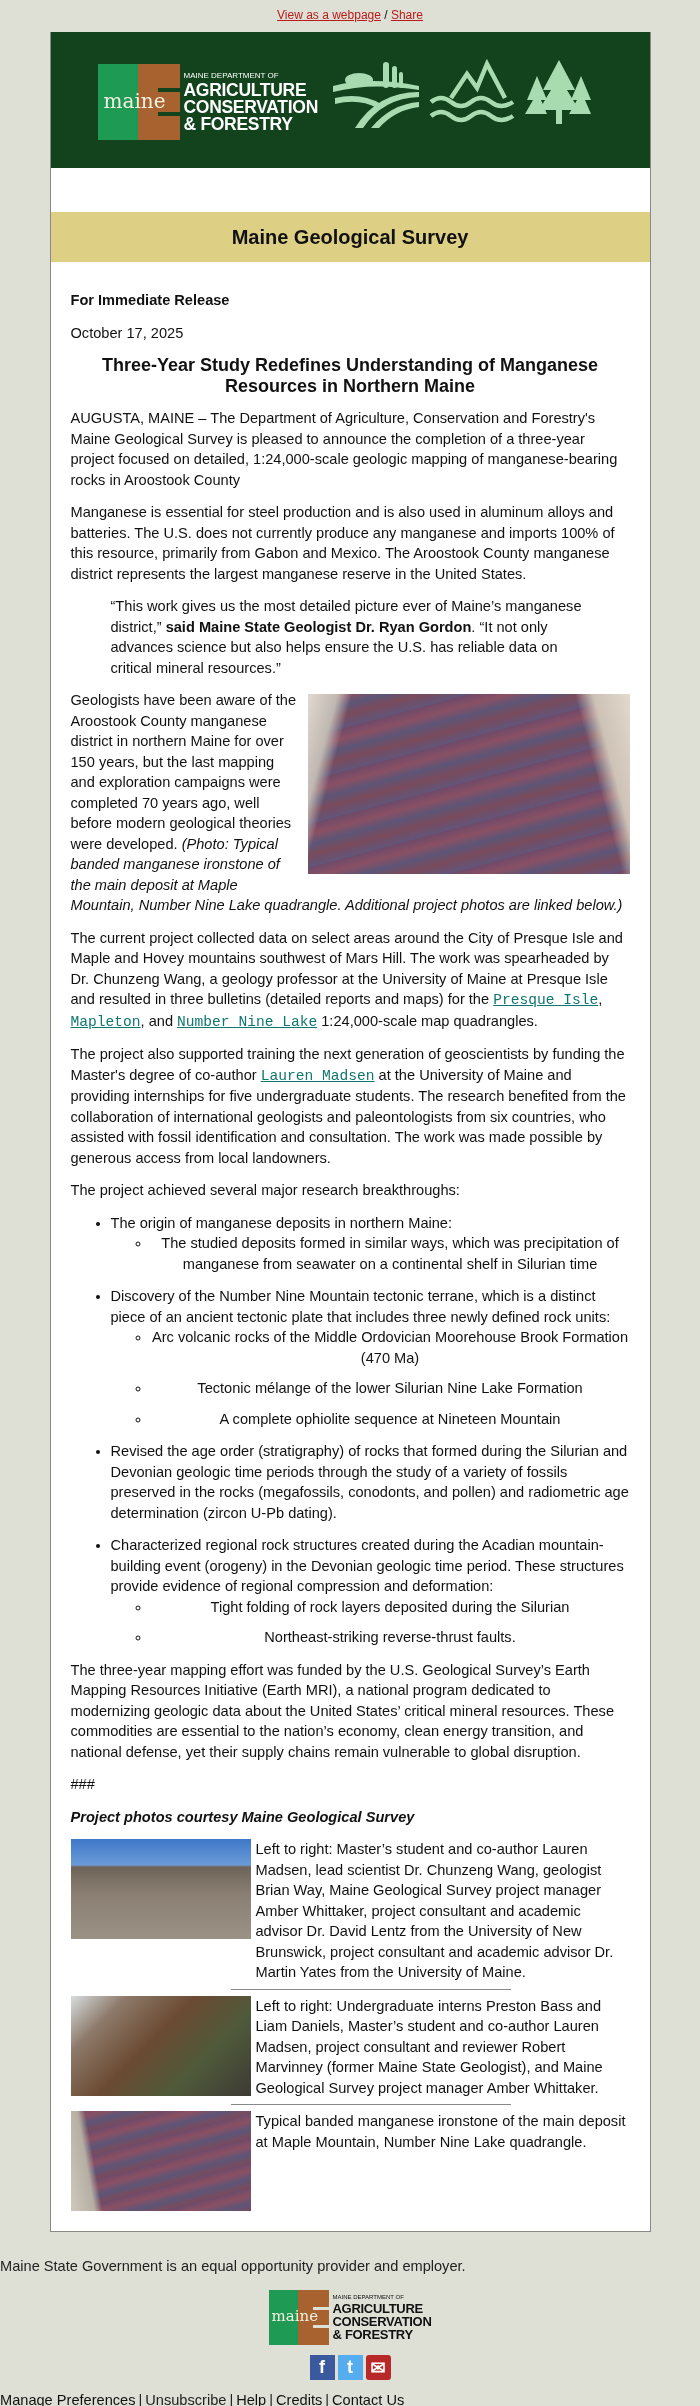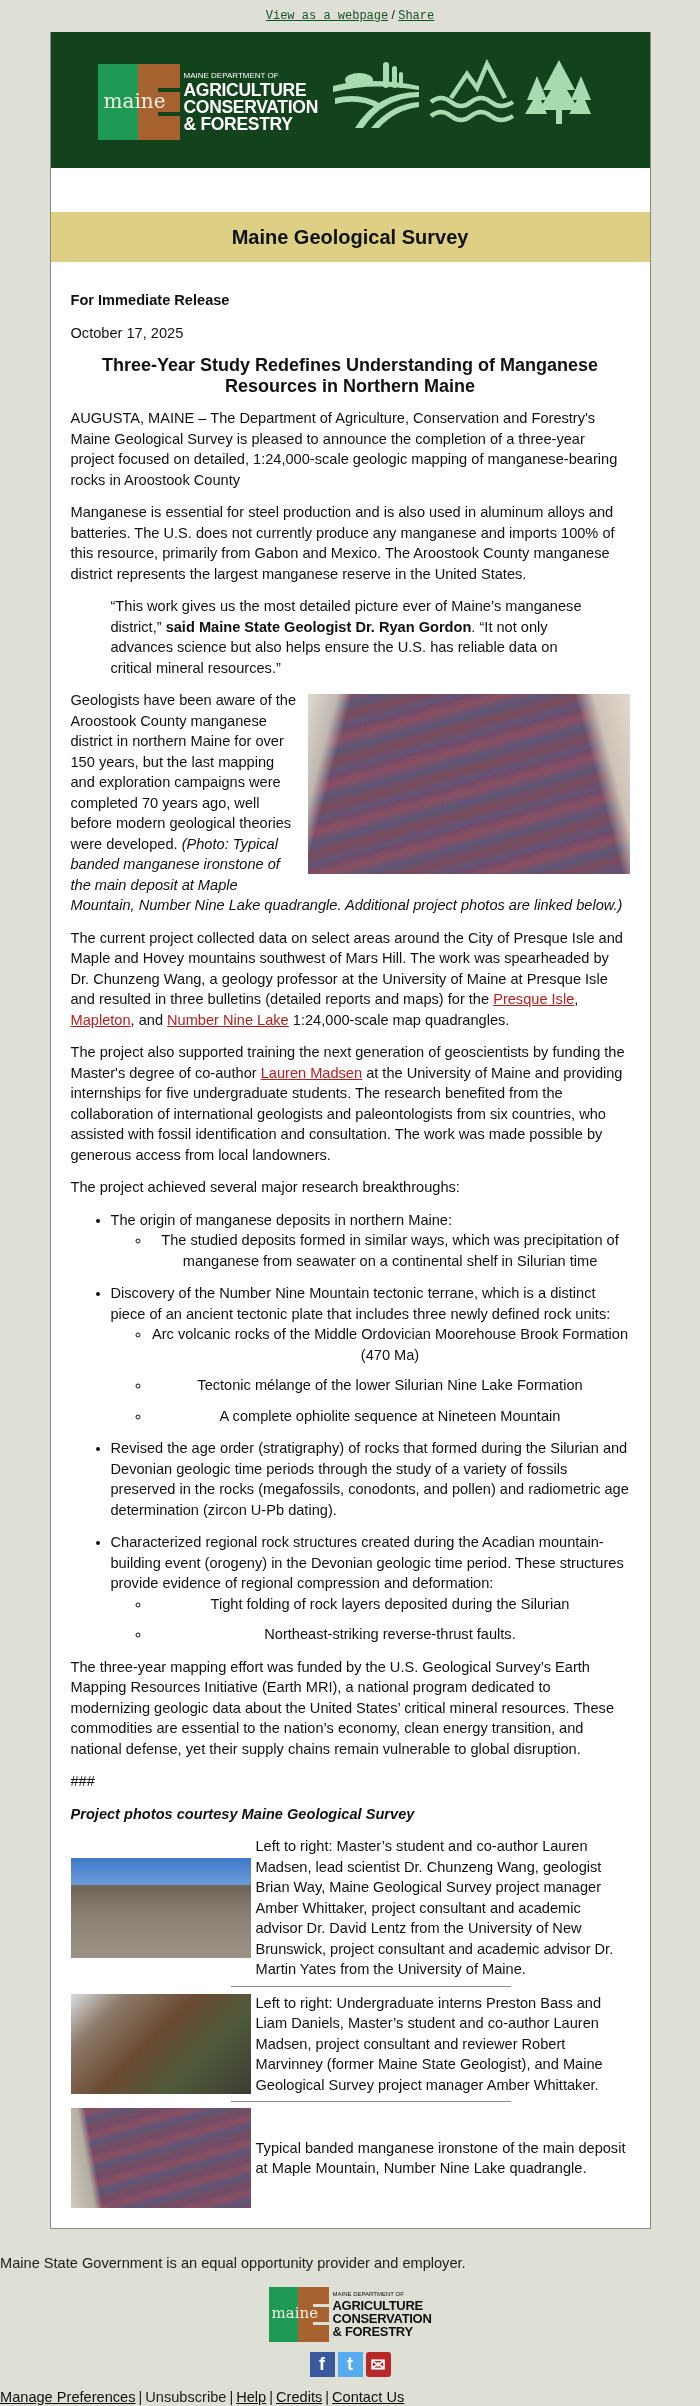--- a/index.html
+++ b/index.html
@@ -9,21 +9,21 @@
     font-family: "Liberation Sans", sans-serif;
     color: #111;
     width: 700px;
   }
   .top-link-bar {
     text-align: center;
     font-size: 12px;
     padding-top: 8px;
     height: 32px;
   }
-  .top-link-bar a { color: #14532d; text-decoration: underline; font-family: Liberation Mono, monospace; }
+  .top-link-bar a { color: #b91c1c; text-decoration: underline; }
   .container {
     width: 601px;
     margin: 0 auto;
     background: #fff;
     border: 1px solid #8a8a85;
     border-top: none;
   }
   .header-banner {
     background: #13431c;
     height: 136px;
@@ -90,21 +90,21 @@
     font-weight: bold;
     font-size: 18px;
     padding: 0 20px;
     margin-bottom: 12px;
   }
   .quote {
     margin: 0 0 14px 0;
     padding-left: 40px;
     padding-right: 40px;
   }
-  a.inline-link { color: #b91c1c; text-decoration: underline; }
+  a.inline-link { color: #0f766e; text-decoration: underline; font-family: Liberation Mono, monospace; }
   .float-photo {
     float: right;
     width: 322px;
     height: 180px;
     margin: 4px 0 6px 10px;
     background:
       linear-gradient(105deg, rgba(230,225,215,0.95) 0%, rgba(200,195,185,0.9) 8%, transparent 12%),
       linear-gradient(75deg, transparent 85%, rgba(210,200,185,0.95) 90%, rgba(225,218,205,1) 100%),
       repeating-linear-gradient(165deg, #6d4a6a 0px, #8a5063 10px, #5d5577 20px, #7a4b5c 30px, #61557a 42px),
       #70506a;
@@ -112,21 +112,21 @@
   }
   .clear { clear: both; }
   ul.top-list { margin: 12px 0 12px 0; padding-left: 40px; list-style: disc; }
   ul.top-list > li { margin-bottom: 12px; }
   ul.sub-list { list-style: circle; padding-left: 40px; margin: 0; text-align: center; }
   ul.sub-list > li { margin-bottom: 10px; }
   ul.sub-list > li:last-child { margin-bottom: 0; }
   .hash { margin: 8px 0 24px 0; }
   .photos-heading { font-weight: bold; font-style: italic; margin: 0 0 6px 0; }
   .photo-row {
-    display: flex; align-items: center;
+    display: flex; align-items: flex-start;
   }
   .photo-row .thumb {
     width: 180px; height: 100px; flex: 0 0 180px;
   }
   .photo-row .caption { padding-left: 5px; }
   .thumb-1 {
     background:
       linear-gradient(180deg, #3f78c8 0%, #6a9ad8 26%, #6d6457 28%, #8a7f72 55%, #9b9286 100%);
     position: relative;
   }

